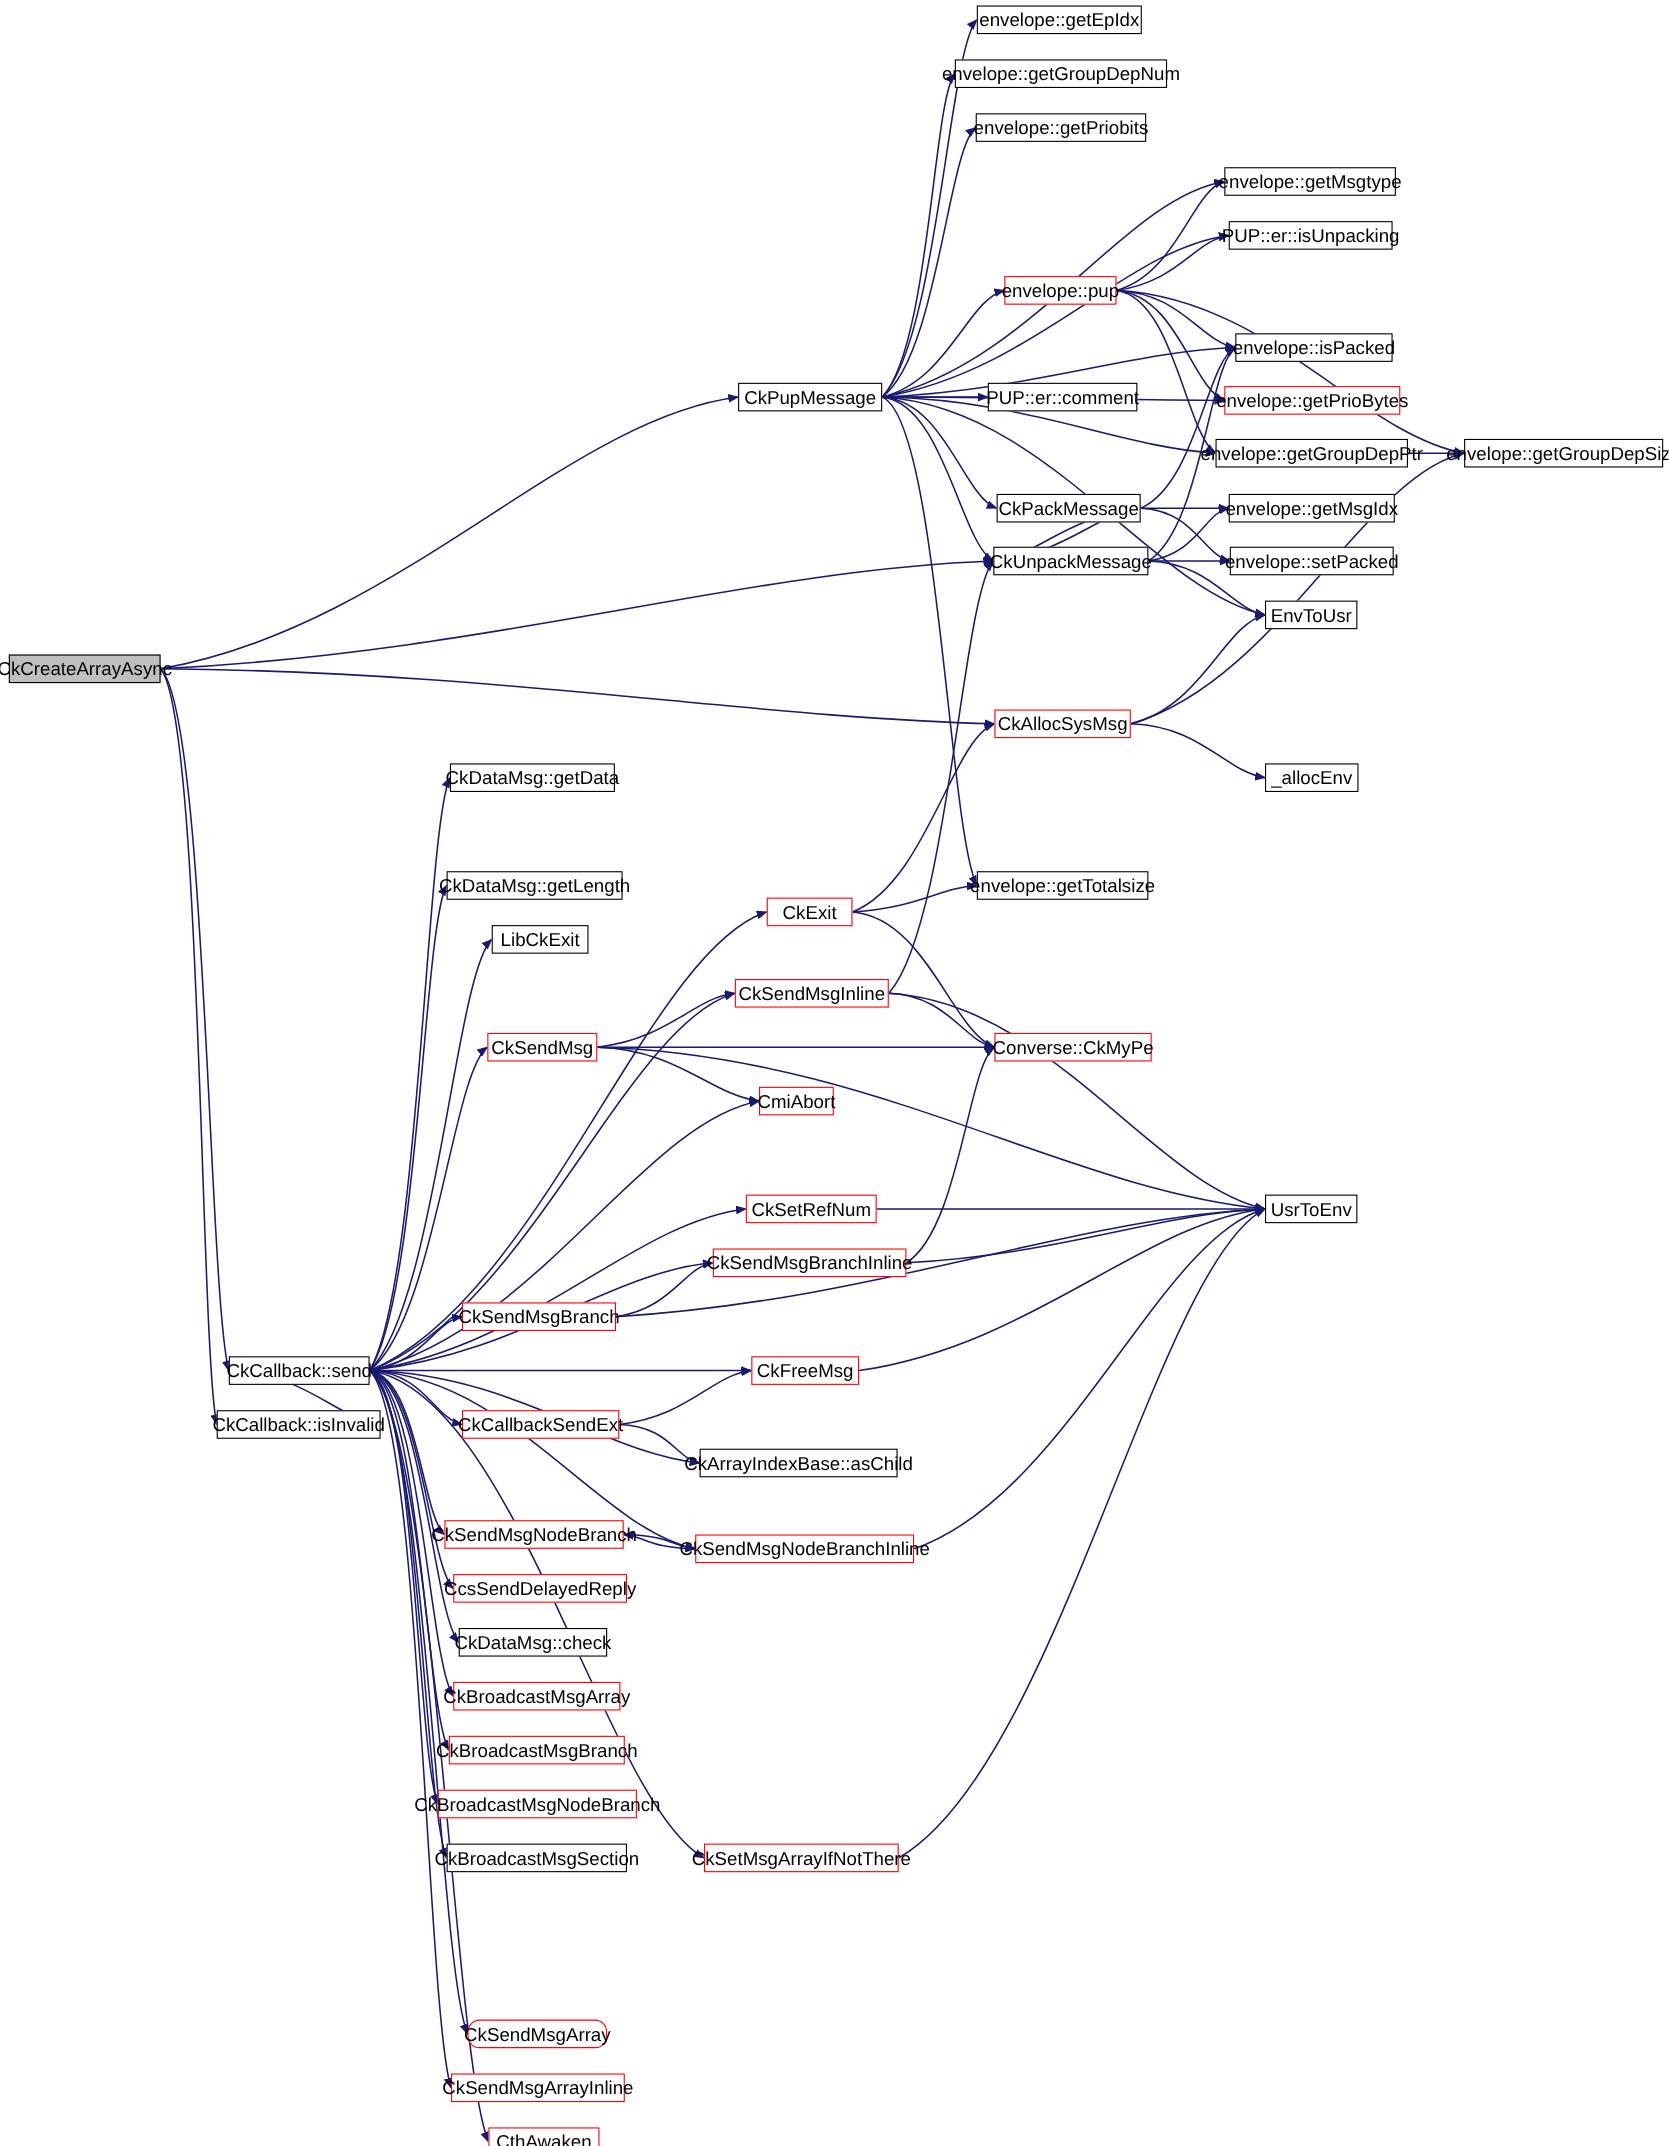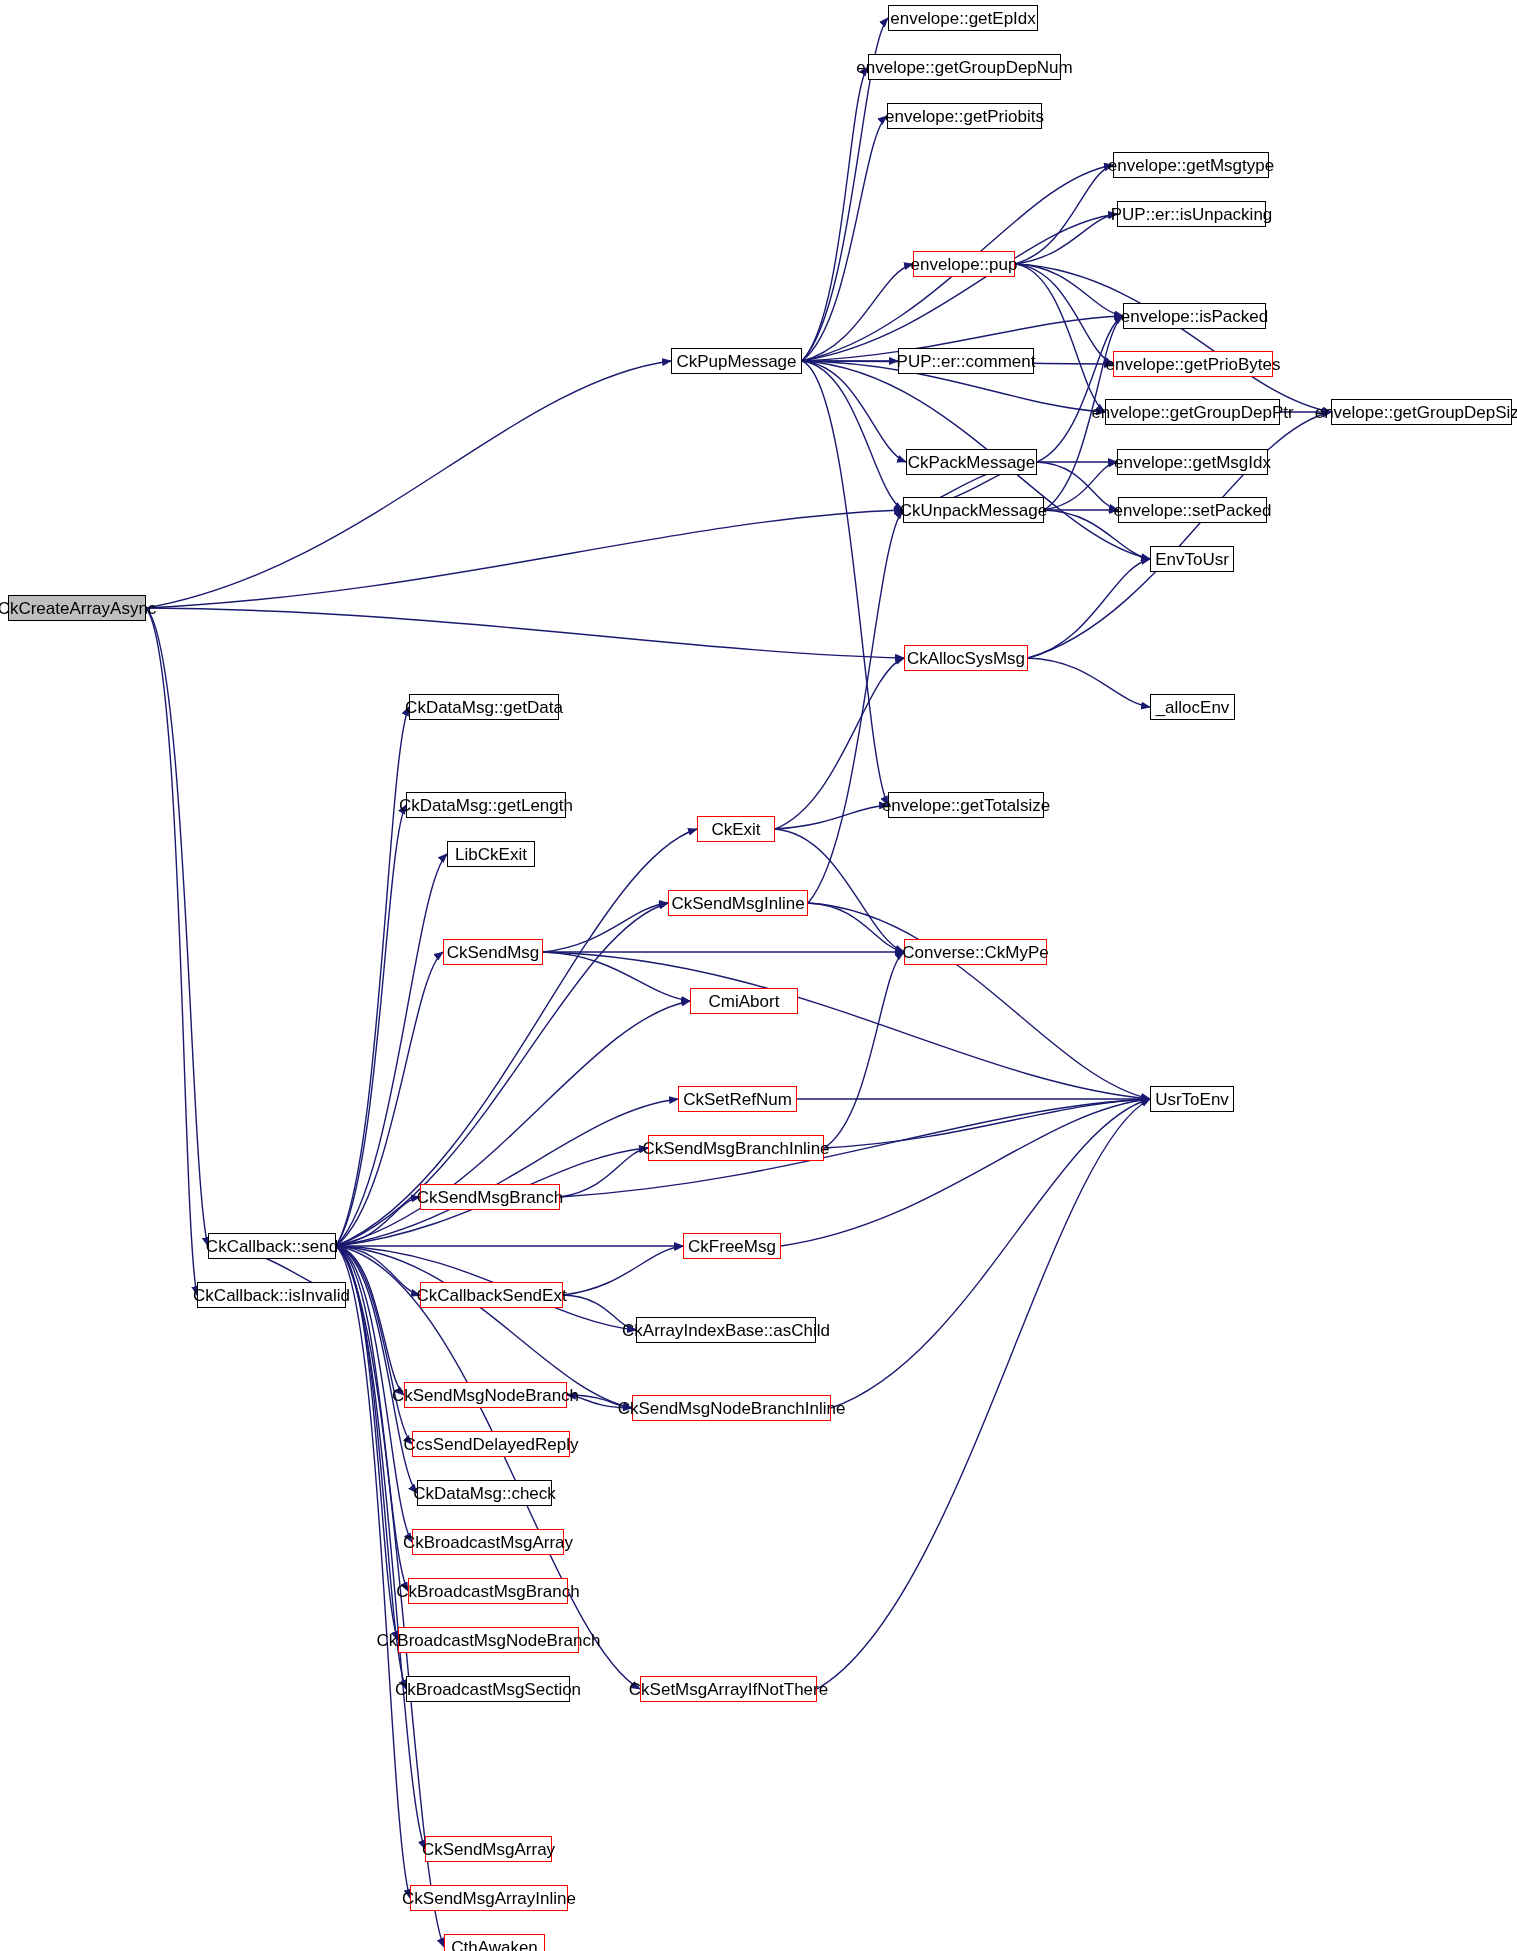--- a/index.html
+++ b/index.html
@@ -191,21 +191,21 @@
       </div>
       <div class="node red" style="left: 668px; top: 890px; width: 140px; height: 26px;">
         <span>CkSendMsgInline</span>
       </div>
       <div class="node red" style="left: 443px; top: 939px; width: 100px; height: 26px;">
         <span>CkSendMsg</span>
       </div>
       <div class="node red" style="left: 904px; top: 939px; width: 143px; height: 26px;">
         <span>Converse::CkMyPe</span>
       </div>
-      <div class="node red" style="left: 690px; top: 988px; width: 108px; height: 26px;">
+      <div class="node red" style="left: 690px; top: 988px; width: 68px; height: 26px;">
         <span>CmiAbort</span>
       </div>
       <div class="node" style="left: 1150px; top: 1086px; width: 84px; height: 26px;">
         <span>UsrToEnv</span>
       </div>
       <div class="node red" style="left: 678px; top: 1086px; width: 119px; height: 26px; text-align: center;">
         <span>CkSetRefNum</span>
       </div>
       <div class="node red" style="left: 648px; top: 1135px; width: 176px; height: 26px;">
         <span>CkSendMsgBranchInline</span>
@@ -248,21 +248,21 @@
       </div>
       <div class="node red" style="left: 398px; top: 1627px; width: 181px; height: 26px;">
         <span>CkBroadcastMsgNodeBranch</span>
       </div>
       <div class="node" style="left: 406px; top: 1676px; width: 164px; height: 26px;">
         <span>CkBroadcastMsgSection</span>
       </div>
       <div class="node red" style="left: 640px; top: 1676px; width: 177px; height: 26px;">
         <span>CkSetMsgArrayIfNotThere</span>
       </div>
-      <div class="node red" style="left: 425px; top: 1836px; width: 127px; height: 26px;">
+      <div class="node red" style="left: 425px; top: 1836px; width: 127px; height: 26px; border-radius: 11px;">
         <span>CkSendMsgArray</span>
       </div>
       <div class="node red" style="left: 410px; top: 1885px; width: 158px; height: 26px;">
         <span>CkSendMsgArrayInline</span>
       </div>
       <div class="node red" style="left: 444px; top: 1934px; width: 101px; height: 26px;">
         <span>CthAwaken</span>
       </div>
     </div>
 </div>

